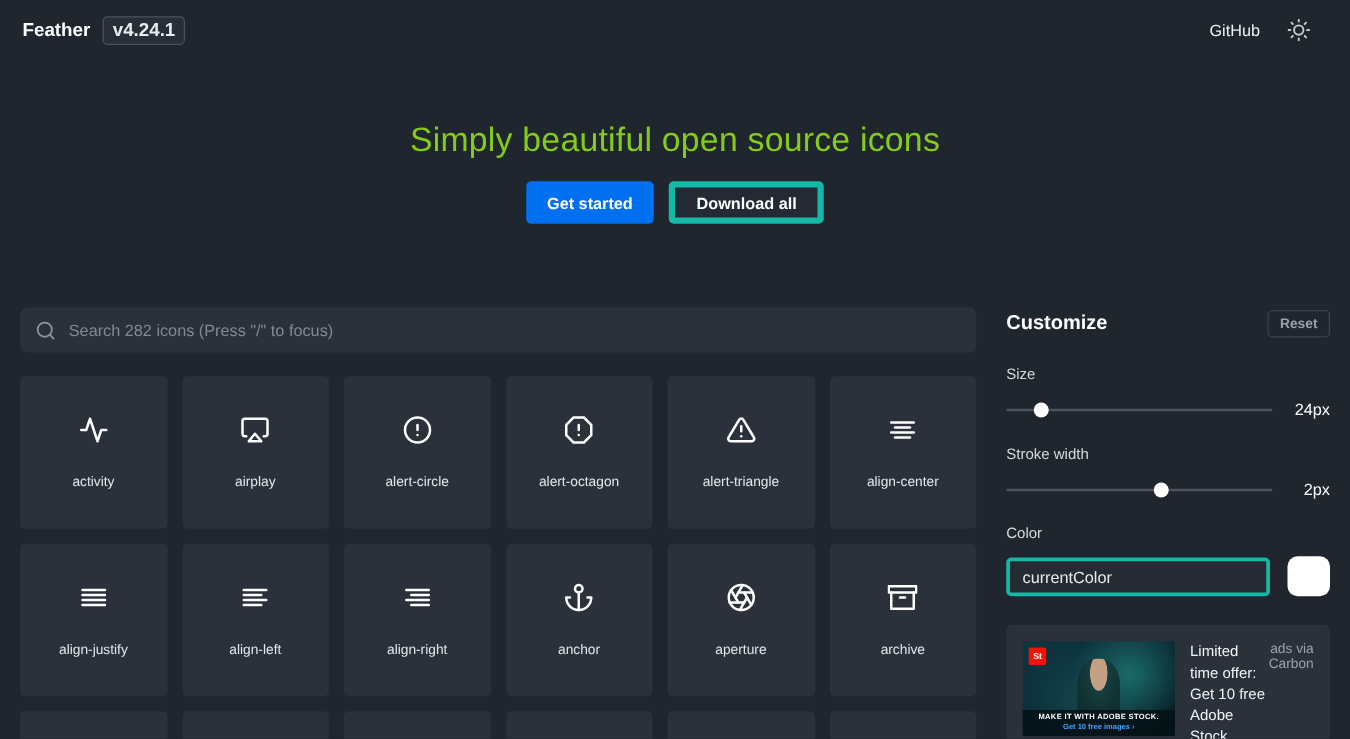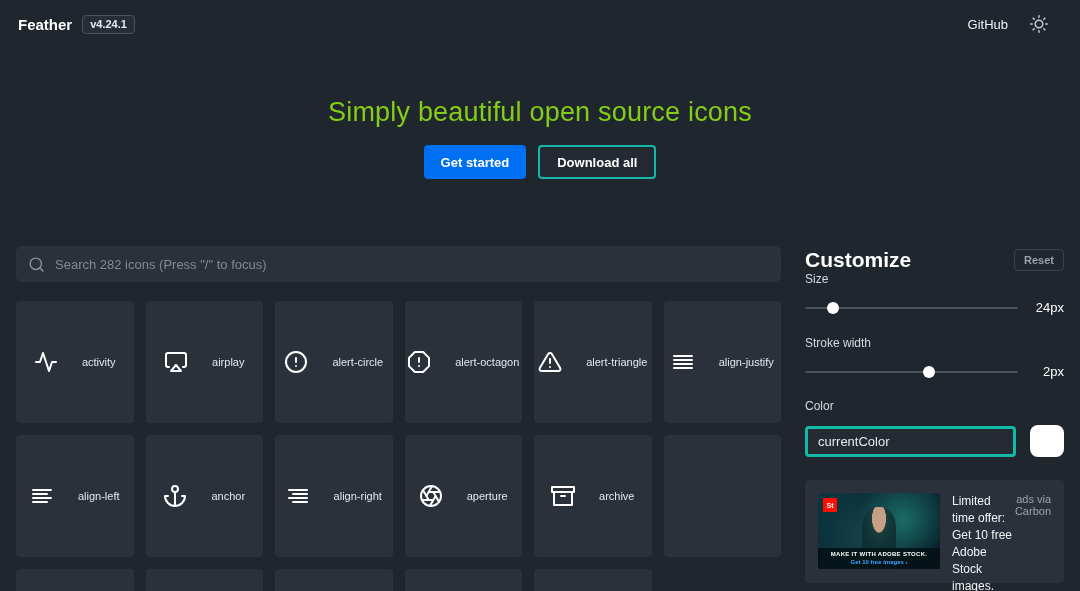--- a/index.html
+++ b/index.html
@@ -15,21 +15,21 @@
     height: 48px;
     display: flex;
     align-items: center;
     justify-content: space-between;
     padding: 0 18px 0 18px;
     gap: 26px;
   }
   .header-left { display: flex; align-items: center; gap: 10px; }
   .brand { font-size: 15px; font-weight: bold; color: #fff; }
   .version-badge {
-    font-size: 11px;
+    font-size: 15px;
     font-weight: bold;
     color: #e8ebee;
     border: 1px solid #4a525b;
     background: #272e37;
     border-radius: 4px;
     padding: 3px 7px;
     line-height: 1;
   }
   .header-right { display: flex; align-items: center; gap: 22px; padding-right: 14px; }
   .github-link { font-size: 13px; color: #f0f2f4; text-decoration: none; cursor: pointer; }
@@ -59,21 +59,21 @@
     font-family: "Liberation Sans", sans-serif;
     display: inline-flex;
     align-items: center;
     cursor: pointer;
     border: none;
   }
   .btn-primary { background: #0070f3; color: #ffffff; text-align: center; }
   .btn-secondary {
     background: #232a33;
     color: #ffffff;
-    border: 2px solid #14b8a6;
+    border: 5px solid #14b8a6;
   }
 
   
   .main {
     display: flex;
     margin-top: 67px;
     padding: 0 16px;
     gap: 24px;
   }
   .left-col { flex: 1; min-width: 0; }
@@ -106,21 +106,21 @@
     margin-top: 19px;
     display: grid;
     grid-template-columns: repeat(6, 1fr);
     gap: 12px;
   }
   .card {
     background: #2a313a;
     border-radius: 4px;
     height: 122px;
     display: flex;
-    flex-direction: row;
+    flex-direction: column;
     align-items: center;
     justify-content: center;
     gap: 24px;
     cursor: pointer;
   }
   .card-icon { color: #ffffff; display: flex; height: 24px; }
   .card-label {
     font-size: 11px;
     font-weight: 500;
     color: #e3e7eb;
@@ -128,38 +128,38 @@
   }
   .card.partial { height: 122px; }
 
   
   .customize-header {
     display: flex;
     align-items: center;
     justify-content: space-between;
     margin-top: 2px;
   }
-  .customize-title { font-size: 21px; font-weight: bold; color: #ffffff; }
+  .customize-title { font-size: 16px; font-weight: bold; color: #ffffff; }
   .reset-btn {
     font-size: 11px;
     font-weight: bold;
     color: #9aa2ab;
     background: transparent;
     border: 1px solid #3a424c;
     border-radius: 4px;
     padding: 4px 9px;
     cursor: pointer;
     font-family: "Liberation Sans", sans-serif;
   }
   .control-label {
     font-size: 12px;
     color: #d4d9de;
     display: block;
   }
-  .size-label { }
+  .size-label { margin-top: 22px; }
   .stroke-label { margin-top: 21px; }
   .color-label { margin-top: 20px; }
   .slider-row {
     display: flex;
     align-items: center;
     margin-top: 14px;
     gap: 12px;
   }
   .slider {
     position: relative;
@@ -394,20 +394,31 @@
               <path d="M10.29 3.86L1.82 18a2 2 0 0 0 1.71 3h16.94a2 2 0 0 0 1.71-3L13.71 3.86a2 2 0 0 0-3.42 0z"></path>
               <line x1="12" y1="9" x2="12" y2="13"></line>
               <line x1="12" y1="17" x2="12.01" y2="17"></line>
             </svg>
           </span>
           <span class="card-label">alert-triangle</span>
         </div>
         <div class="card">
           <span class="card-icon">
             <svg width="24" height="24" viewBox="0 0 24 24" fill="none" stroke="currentColor" stroke-width="2" stroke-linecap="round" stroke-linejoin="round">
+              <line x1="18" y1="10" x2="6" y2="10"></line>
+              <line x1="21" y1="6" x2="3" y2="6"></line>
+              <line x1="21" y1="14" x2="3" y2="14"></line>
+              <line x1="18" y1="18" x2="6" y2="18"></line>
+            </svg>
+          </span>
+          <span class="card-label">align-center</span>
+        </div>
+        <div class="card">
+          <span class="card-icon">
+            <svg width="24" height="24" viewBox="0 0 24 24" fill="none" stroke="currentColor" stroke-width="2" stroke-linecap="round" stroke-linejoin="round">
               <line x1="21" y1="10" x2="3" y2="10"></line>
               <line x1="21" y1="6" x2="3" y2="6"></line>
               <line x1="21" y1="14" x2="3" y2="14"></line>
               <line x1="21" y1="18" x2="3" y2="18"></line>
             </svg>
           </span>
           <span class="card-label">align-justify</span>
         </div>
         <div class="card">
           <span class="card-icon">
@@ -416,37 +427,37 @@
               <line x1="21" y1="6" x2="3" y2="6"></line>
               <line x1="21" y1="14" x2="3" y2="14"></line>
               <line x1="17" y1="18" x2="3" y2="18"></line>
             </svg>
           </span>
           <span class="card-label">align-left</span>
         </div>
         <div class="card">
           <span class="card-icon">
             <svg width="24" height="24" viewBox="0 0 24 24" fill="none" stroke="currentColor" stroke-width="2" stroke-linecap="round" stroke-linejoin="round">
-              <circle cx="12" cy="5" r="3"></circle>
-              <line x1="12" y1="22" x2="12" y2="8"></line>
-              <path d="M5 12H2a10 10 0 0 0 20 0h-3"></path>
-            </svg>
-          </span>
-          <span class="card-label">anchor</span>
-        </div>
-        <div class="card">
-          <span class="card-icon">
-            <svg width="24" height="24" viewBox="0 0 24 24" fill="none" stroke="currentColor" stroke-width="2" stroke-linecap="round" stroke-linejoin="round">
               <line x1="21" y1="10" x2="7" y2="10"></line>
               <line x1="21" y1="6" x2="3" y2="6"></line>
               <line x1="21" y1="14" x2="3" y2="14"></line>
               <line x1="21" y1="18" x2="7" y2="18"></line>
             </svg>
           </span>
           <span class="card-label">align-right</span>
+        </div>
+        <div class="card">
+          <span class="card-icon">
+            <svg width="24" height="24" viewBox="0 0 24 24" fill="none" stroke="currentColor" stroke-width="2" stroke-linecap="round" stroke-linejoin="round">
+              <circle cx="12" cy="5" r="3"></circle>
+              <line x1="12" y1="22" x2="12" y2="8"></line>
+              <path d="M5 12H2a10 10 0 0 0 20 0h-3"></path>
+            </svg>
+          </span>
+          <span class="card-label">anchor</span>
         </div>
         <div class="card">
           <span class="card-icon">
             <svg width="24" height="24" viewBox="0 0 24 24" fill="none" stroke="currentColor" stroke-width="2" stroke-linecap="round" stroke-linejoin="round">
               <circle cx="12" cy="12" r="10"></circle>
               <line x1="14.31" y1="8" x2="20.05" y2="17.94"></line>
               <line x1="9.69" y1="8" x2="21.17" y2="8"></line>
               <line x1="7.38" y1="12" x2="13.12" y2="2.06"></line>
               <line x1="9.69" y1="16" x2="3.95" y2="6.06"></line>
               <line x1="14.31" y1="16" x2="2.83" y2="16"></line>

